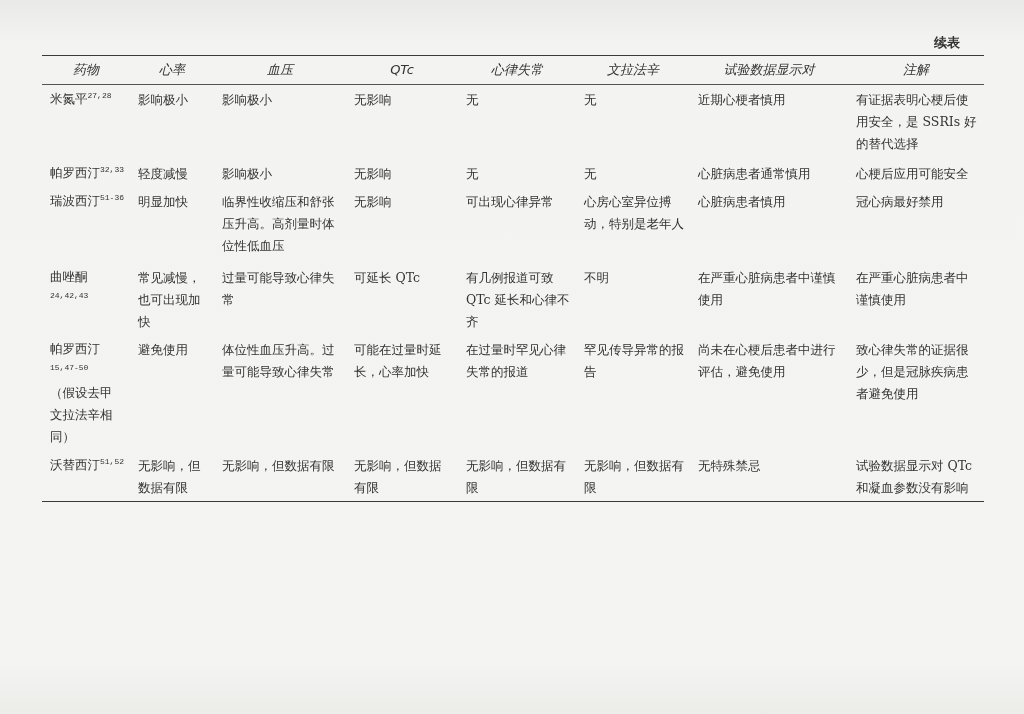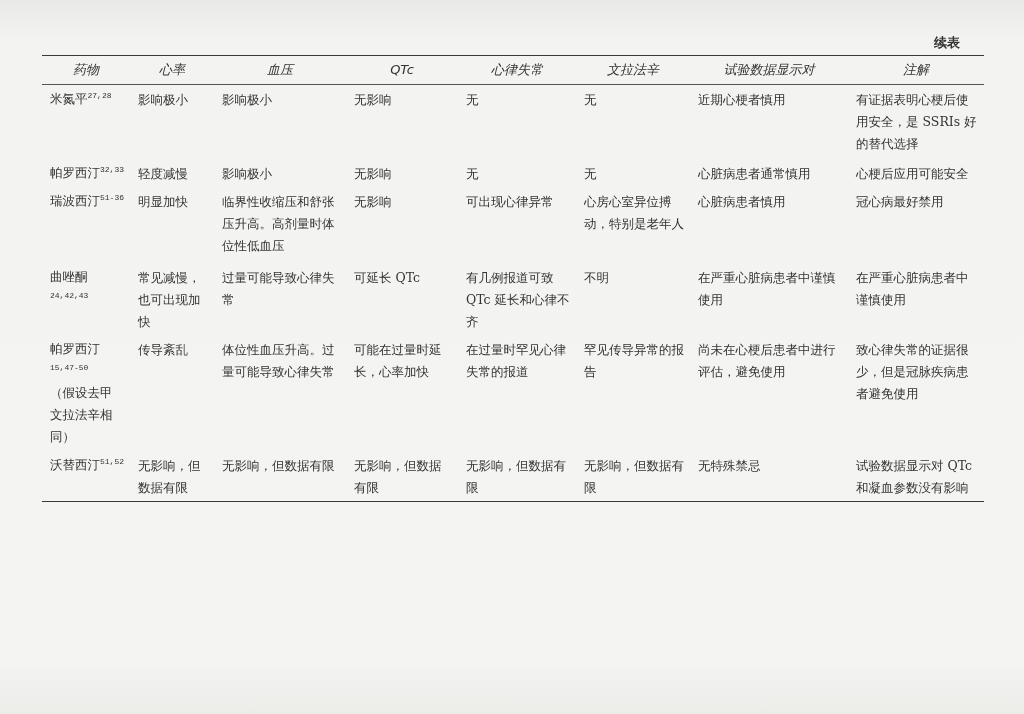--- a/index.html
+++ b/index.html
@@ -98,21 +98,21 @@
         <td>常见减慢，也可出现加快</td>
         <td>过量可能导致心律失常</td>
         <td>可延长 QTc</td>
         <td>有几例报道可致 QTc 延长和心律不齐</td>
         <td>不明</td>
         <td>在严重心脏病患者中谨慎使用</td>
         <td>在严重心脏病患者中谨慎使用</td>
       </tr>
       <tr style="height:74px">
         <td class="drug"><span>帕罗西汀</span><sup>15,47-50</sup><br><span>（假设去甲文拉法辛相同）</span></td>
-        <td>传导紊乱</td>
+        <td>避免使用</td>
         <td>体位性血压升高。过量可能导致心律失常</td>
         <td>可能在过量时延长，心率加快</td>
         <td>在过量时罕见心律失常的报道</td>
         <td>罕见传导异常的报告</td>
         <td>尚未在心梗后患者中进行评估，避免使用</td>
         <td>致心律失常的证据很少，但是冠脉疾病患者避免使用</td>
       </tr>
       <tr style="height:50px">
         <td class="drug"><span>沃替西汀</span><sup>51,52</sup></td>
         <td>无影响，但数据有限</td>

